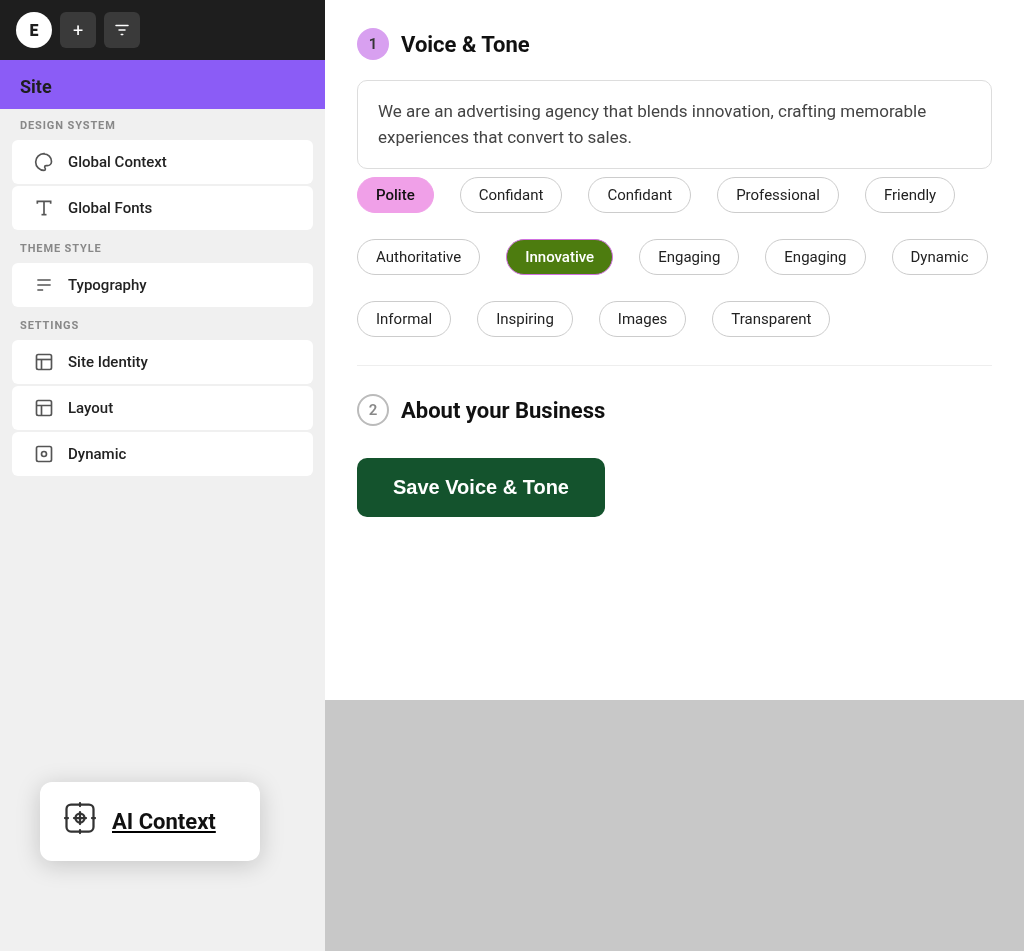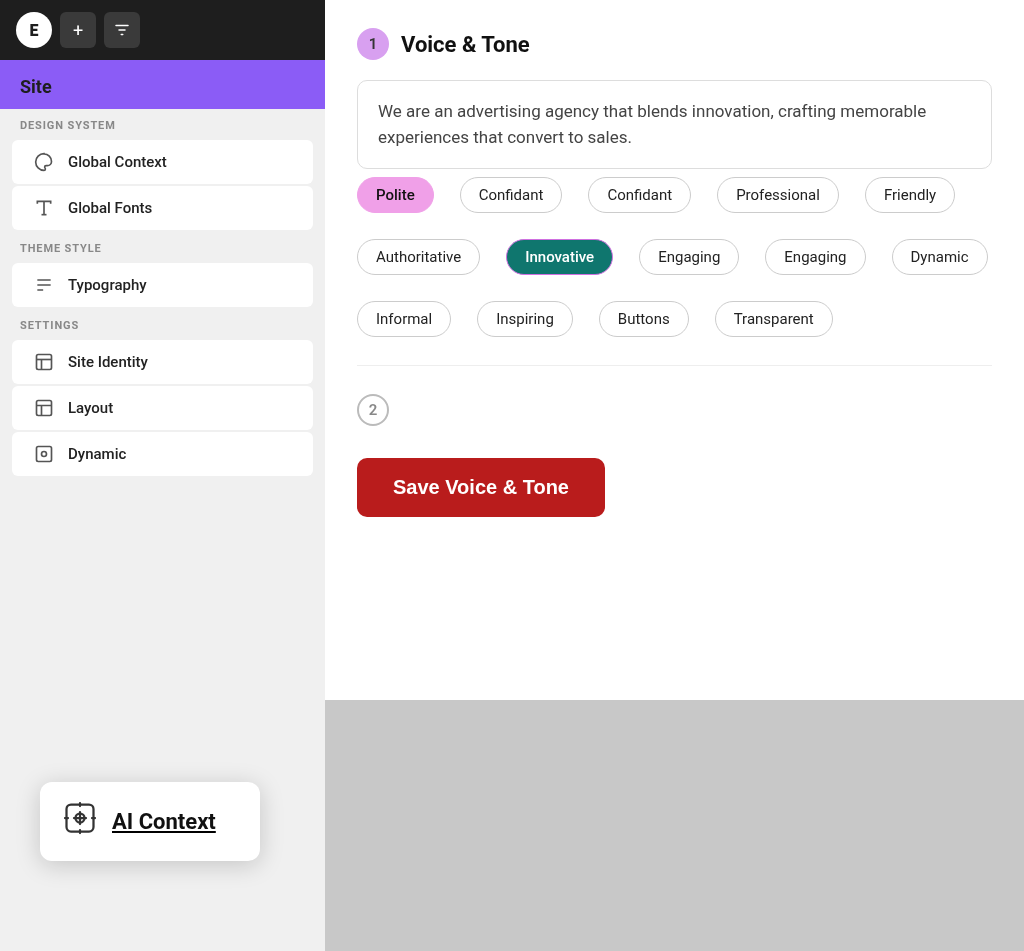--- a/index.html
+++ b/index.html
@@ -181,21 +181,21 @@
     }
 
     .tag.selected-pink {
       background: #f0a0e8;
       border-color: #f0a0e8;
       color: #111;
       font-weight: 500;
     }
 
     .tag.selected-purple {
-      background: #0f766e;
+      background: #4d7c0f;
       border-color: #d070e0;
       color: white;
       font-weight: 500;
     }
 
     .divider {
       border: none;
       border-top: 1px solid #eee;
       margin-bottom: 28px;
     }
@@ -216,21 +216,21 @@
       display: flex;
       align-items: center;
       justify-content: center;
       font-size: 15px;
       font-weight: 600;
       color: #888;
     }
 
     
     .save-btn {
-      background: #b91c1c;
+      background: #14532d;
       color: white;
       border: none;
       border-radius: 10px;
       padding: 18px 36px;
       font-size: 20px;
       font-weight: 700;
       cursor: pointer;
       display: inline-block;
     }
 
@@ -389,31 +389,32 @@
       <div class="tag">Confidant</div>
       <div class="tag">Professional</div>
       <div class="tag">Friendly</div>
       <div class="tag">Authoritative</div>
       <div class="tag selected-purple">Innovative</div>
       <div class="tag">Engaging</div>
       <div class="tag">Engaging</div>
       <div class="tag">Dynamic</div>
       <div class="tag">Informal</div>
       <div class="tag">Inspiring</div>
-      <div class="tag">Buttons</div>
+      <div class="tag">Images</div>
       <div class="tag">Transparent</div>
     </div>
 
     <hr class="divider">
 
     
     <div class="step2-header">
       <div class="step-number-outline">
         <span>2</span>
       </div>
+      <span class="step-title">About your Business</span>
     </div>
 
     
     <button class="save-btn">
       <span>Save Voice &amp; Tone</span>
     </button>
 
   </div>
 </div>
 

